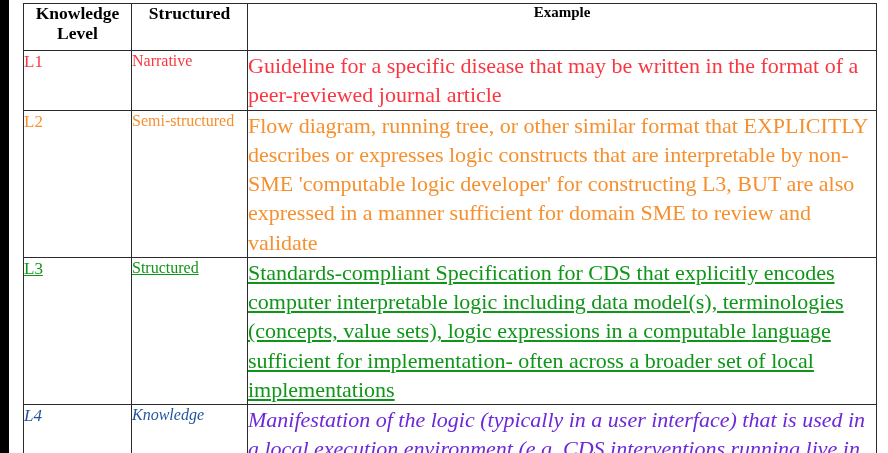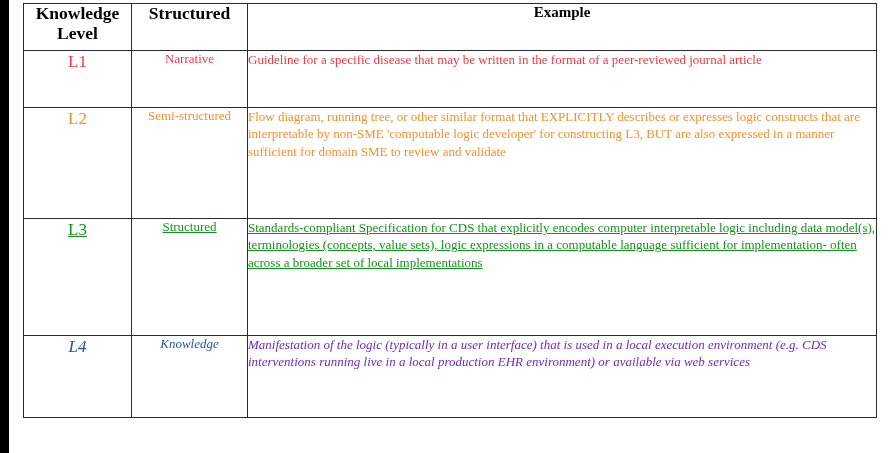--- a/index.html
+++ b/index.html
@@ -63,34 +63,34 @@
     line-height: 1.12;
     text-align: center;
     padding: 6px 4px 4px 4px;
     height: 46px;
     vertical-align: top;
   }
   th.th-example { font-size: 15px; }
 
   
   td.cell-level {
-    text-align: center;
+    text-align: left;
     font-size: 17px;
     line-height: 1.25;
     padding: 7px 4px 4px 4px;
   }
   td.cell-desc {
-    text-align: center;
-    font-size: 13px;
+    text-align: left;
+    font-size: 16px;
     line-height: 1.25;
     padding: 7px 4px 4px 9px;
   }
   td.cell-example {
     text-align: left;
-    font-size: 13px;
+    font-size: 22px;
     line-height: 1.33;
     padding: 7px 10px 6px 11px;
   }
 
   
   tr.row-l1 td { height: 56px; }
   tr.row-l2 td { height: 110px; }
   tr.row-l3 td { height: 116px; text-decoration: underline; }
   tr.row-l4 td { height: 81px; }
 

